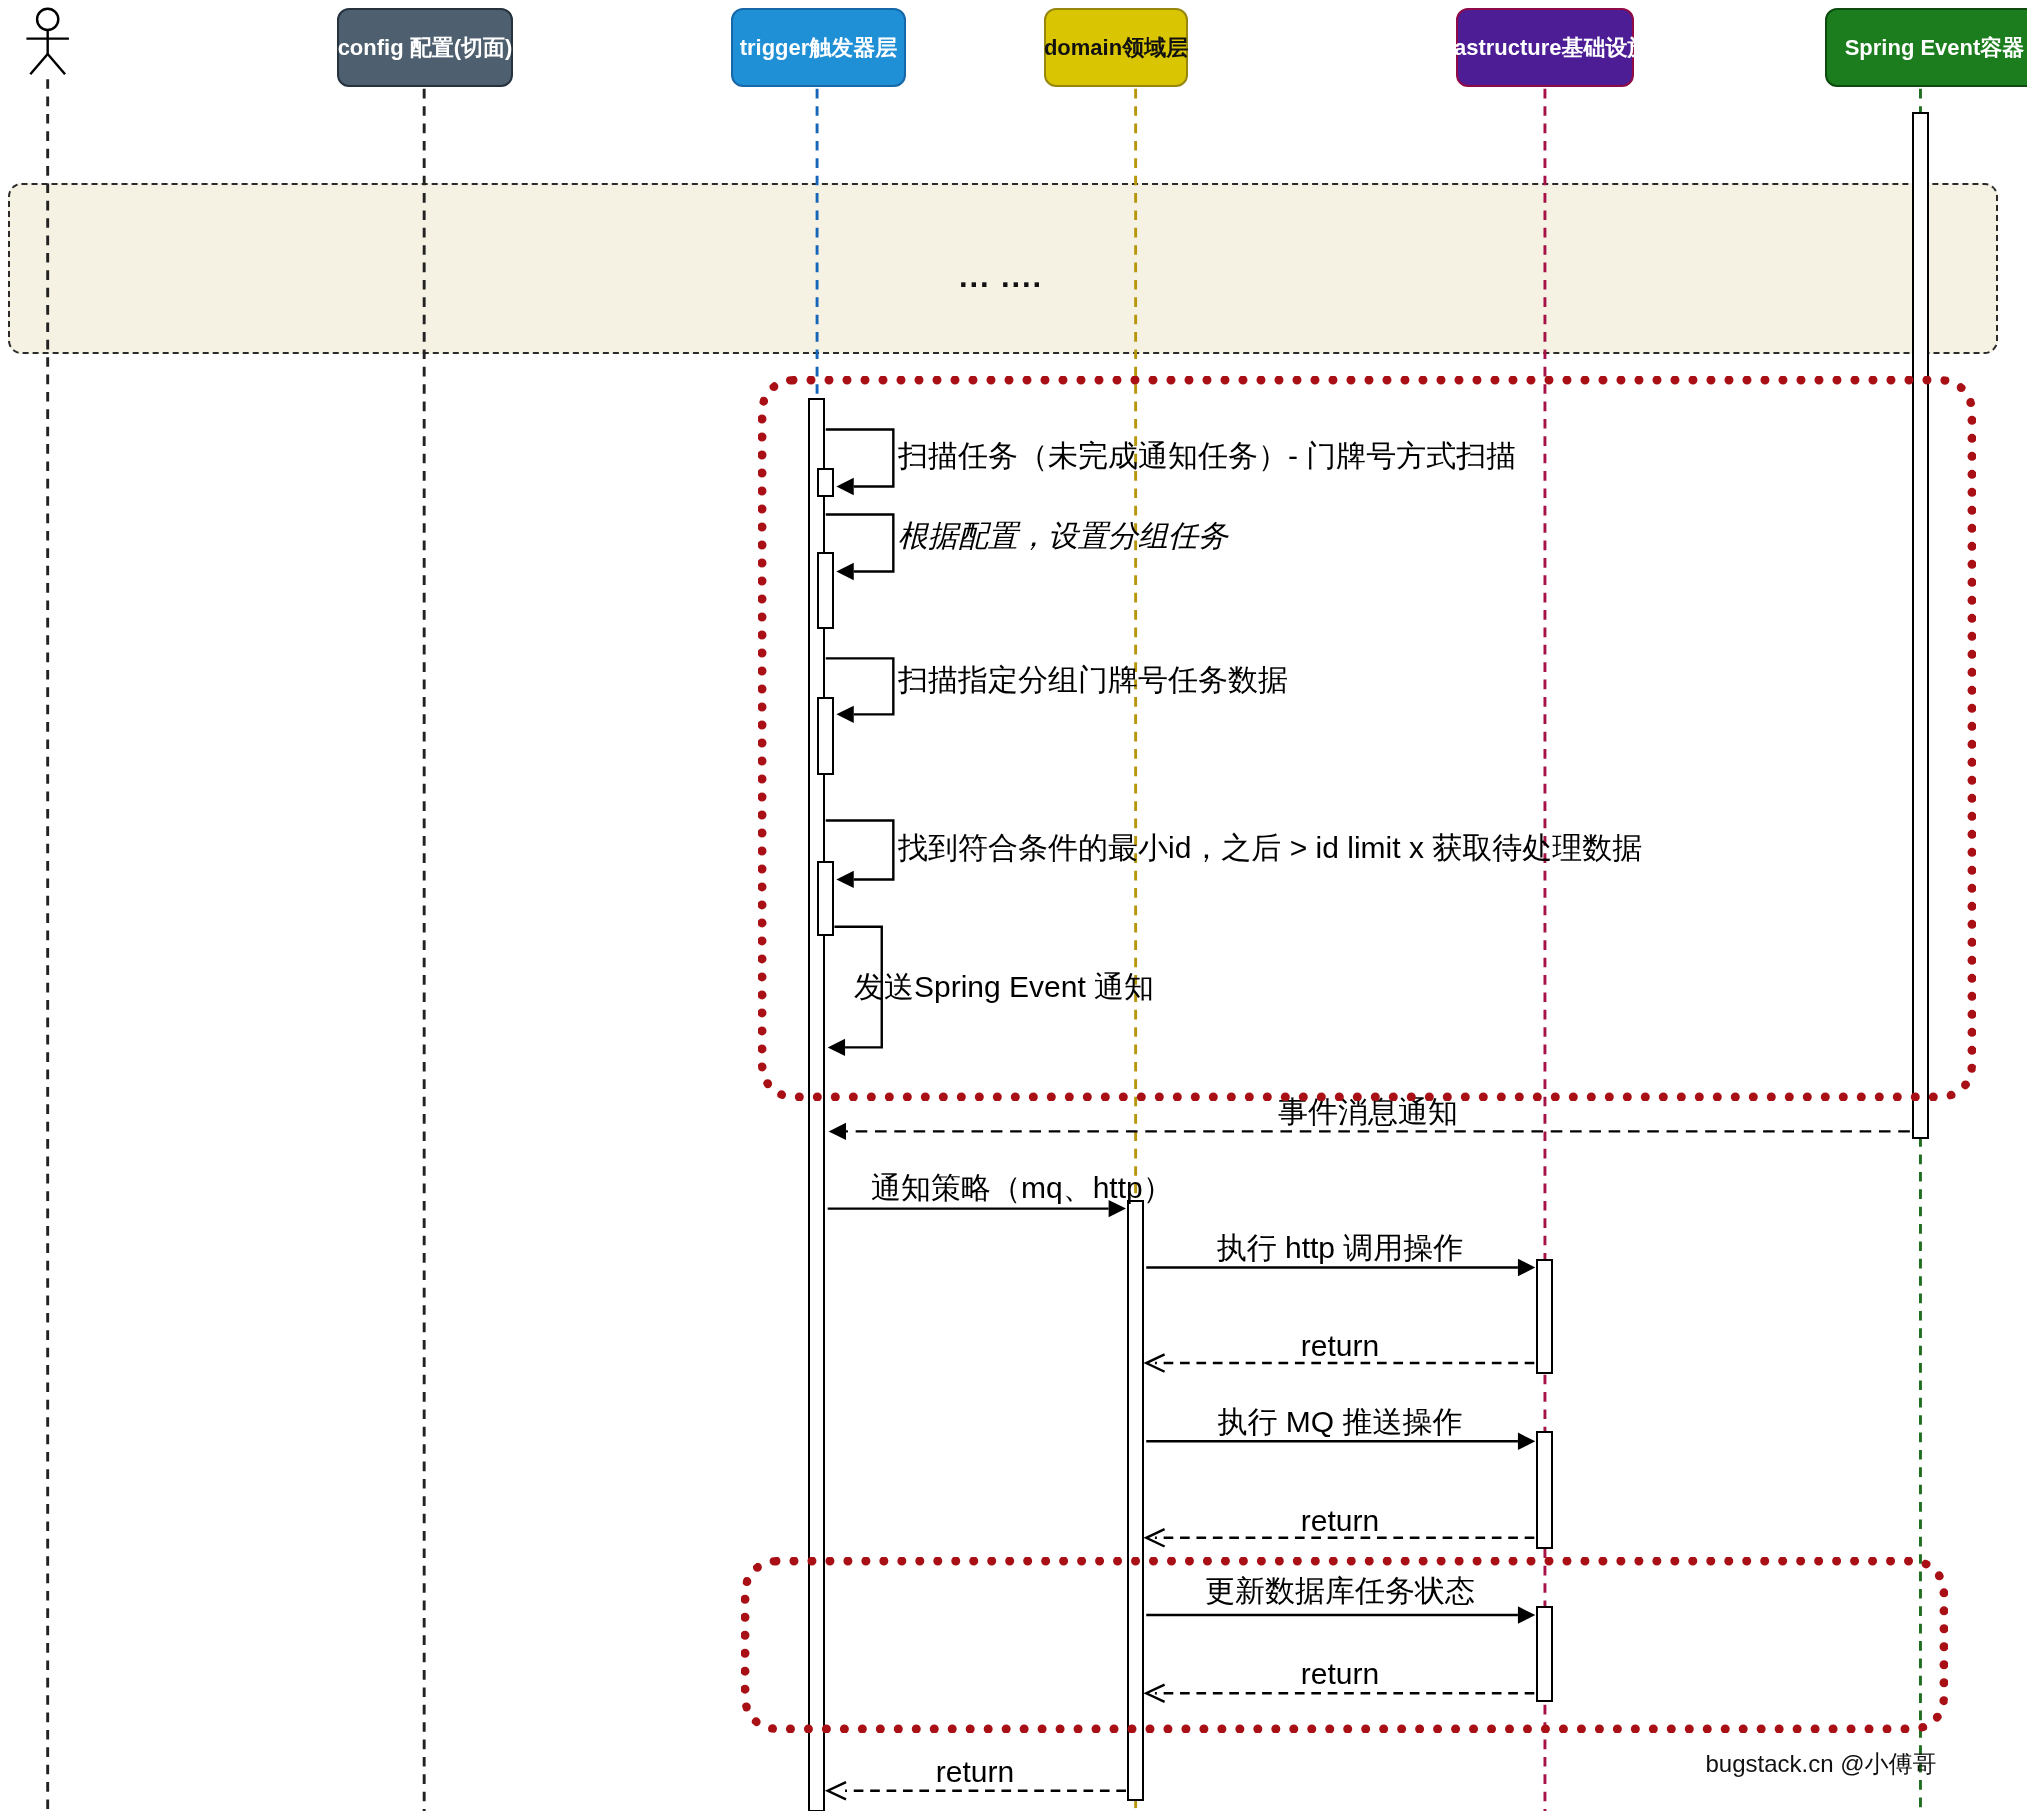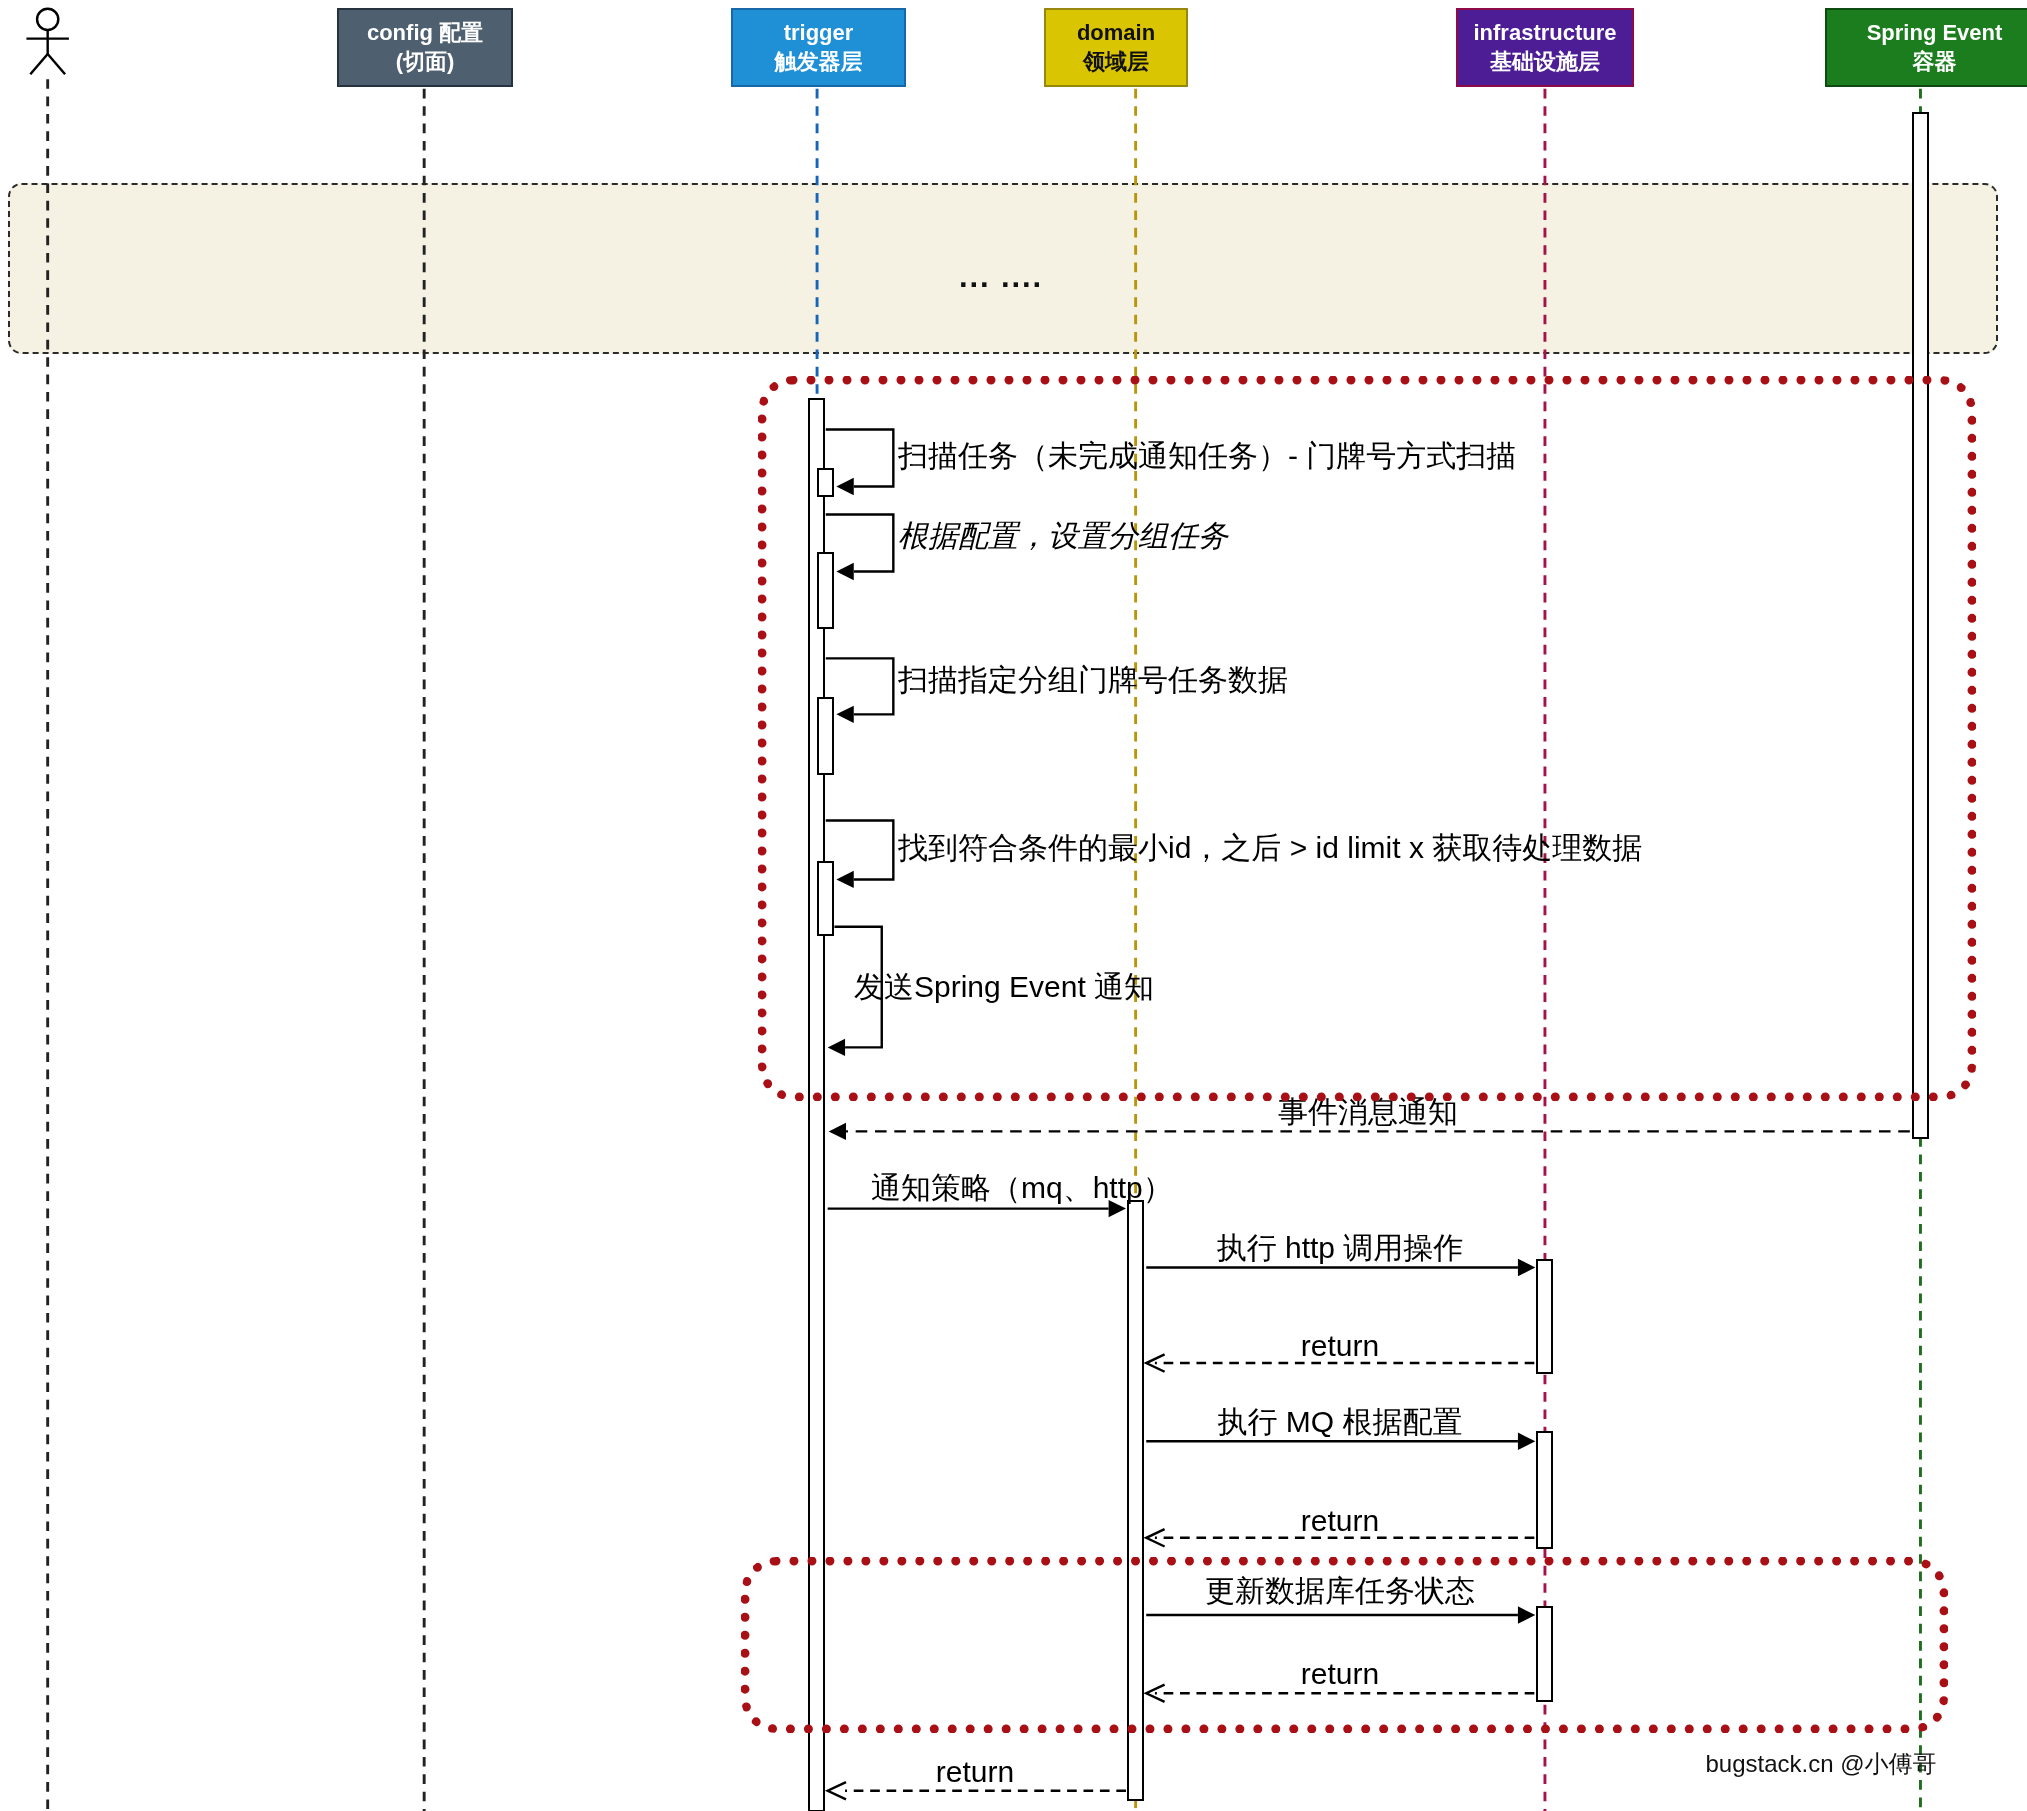--- a/index.html
+++ b/index.html
@@ -5,23 +5,23 @@
   html,body{margin:0;padding:0;background:#fff;}
   #canvas{position:relative;width:2028px;height:1811px;background:#fff;overflow:hidden;
           font-family:"Liberation Sans","DejaVu Sans",sans-serif;}
   .layer{position:absolute;left:0;top:0;}
   
   #band{position:absolute;left:7.7px;top:183px;width:1990px;height:171px;box-sizing:border-box;
         background:#f5f2e3;border:2.9px dashed #2b2b2b;border-radius:13.5px;z-index:1;}
   
   #lines{z-index:2;}
   
-  .pbox{position:absolute;top:7.7px;height:79px;box-sizing:border-box;display:flex;flex-direction:column;
+  .pbox{position:absolute;top:7.7px;height:79px;box-sizing:border-box;display:flex;flex-direction:row;
         align-items:center;justify-content:center;font-weight:bold;font-size:22px;line-height:1.32;
-        z-index:3;text-align:center;white-space:nowrap;}
+        z-index:3;text-align:center;white-space:nowrap;border-radius:12px;}
   #p-config{left:337px;width:176px;background:#4e5f70;border:2.9px solid #26323e;color:#fff;}
   #p-trigger{left:731px;width:175px;background:#1f8fd6;border:2.9px solid #1668a8;color:#fff;}
   #p-domain{left:1044px;width:144px;background:#d9c502;border:2.9px solid #97870c;color:#111;}
   #p-infra{left:1456px;width:178px;background:#4c1d95;border:2.9px solid #8f0b48;color:#fff;}
   #p-spring{left:1825px;width:219px;background:#1b7d1d;border:2.9px solid #0e4b10;color:#fff;}
   
   .bar{position:absolute;box-sizing:border-box;width:17.4px;background:#fff;border:2.4px solid #000;z-index:4;}
   
   .redbox{position:absolute;box-sizing:border-box;border:9.7px dotted #a91016;border-radius:35px;z-index:6;pointer-events:none;}
   #redbox1{left:758px;top:376px;width:1218px;height:725px;}
@@ -147,21 +147,21 @@
   <div class="msg left" style="left:898px;top:456px;">扫描任务（未完成通知任务）- 门牌号方式扫描</div>
   <div class="msg left" style="left:898px;top:536px;font-style:italic;">根据配置，设置分组任务</div>
   <div class="msg left" style="left:898px;top:680px;">扫描指定分组门牌号任务数据</div>
   <div class="msg left" style="left:898px;top:848px;">找到符合条件的最小id，之后 &gt; id limit x 获取待处理数据</div>
   <div class="msg left" style="left:854px;top:987px;">发送Spring Event 通知</div>
 
   <div class="msg center" style="left:1368px;top:1112px;">事件消息通知</div>
   <div class="msg left" style="left:871px;top:1188px;">通知策略（mq、http）</div>
   <div class="msg center" style="left:1340px;top:1248px;">执行 http 调用操作</div>
   <div class="msg center" style="left:1340px;top:1346px;">return</div>
-  <div class="msg center" style="left:1340px;top:1422px;">执行 MQ 根据配置</div>
+  <div class="msg center" style="left:1340px;top:1422px;">执行 MQ 推送操作</div>
   <div class="msg center" style="left:1340px;top:1521px;">return</div>
   <div class="msg center" style="left:1340px;top:1591px;text-align:right;">更新数据库任务状态</div>
   <div class="msg center" style="left:1340px;top:1674px;">return</div>
   <div class="msg center" style="left:975px;top:1772px;">return</div>
 
   <div id="watermark">bugstack.cn @小傅哥</div>
 </div>
 
 
 </body></html>

